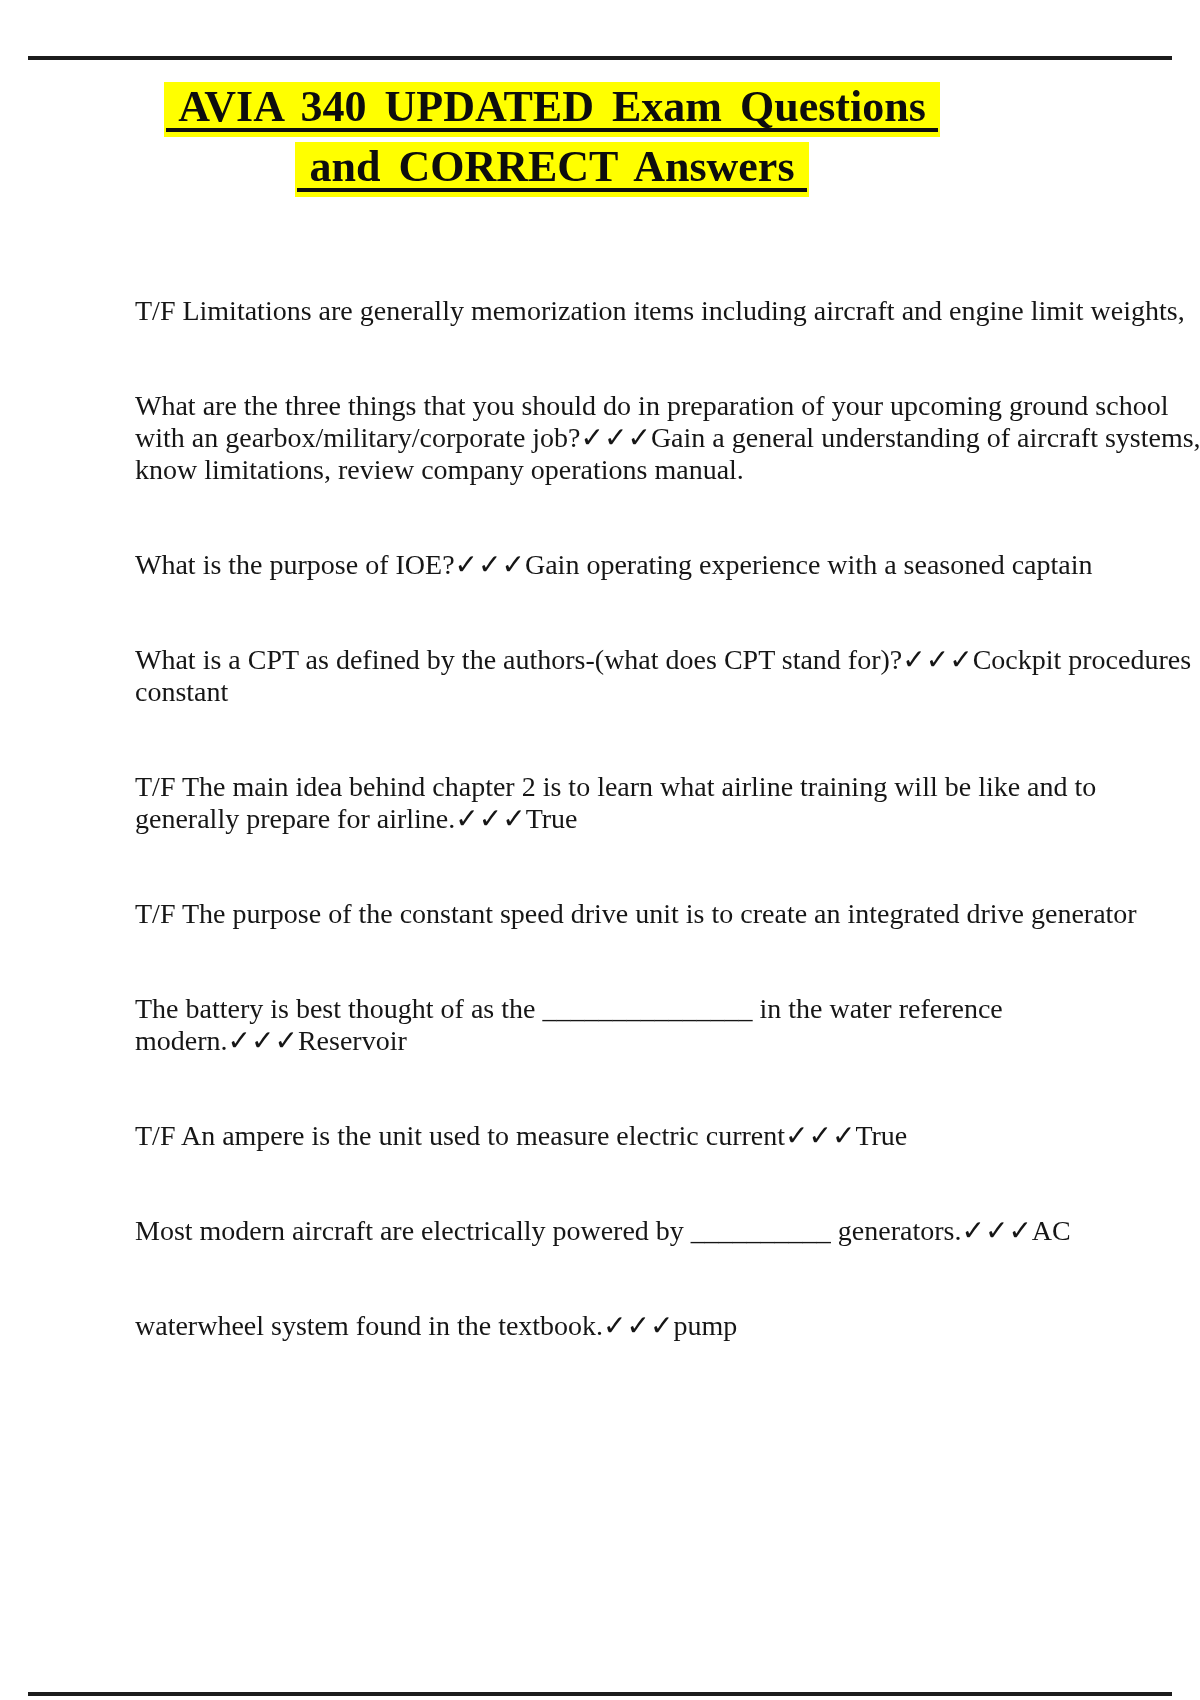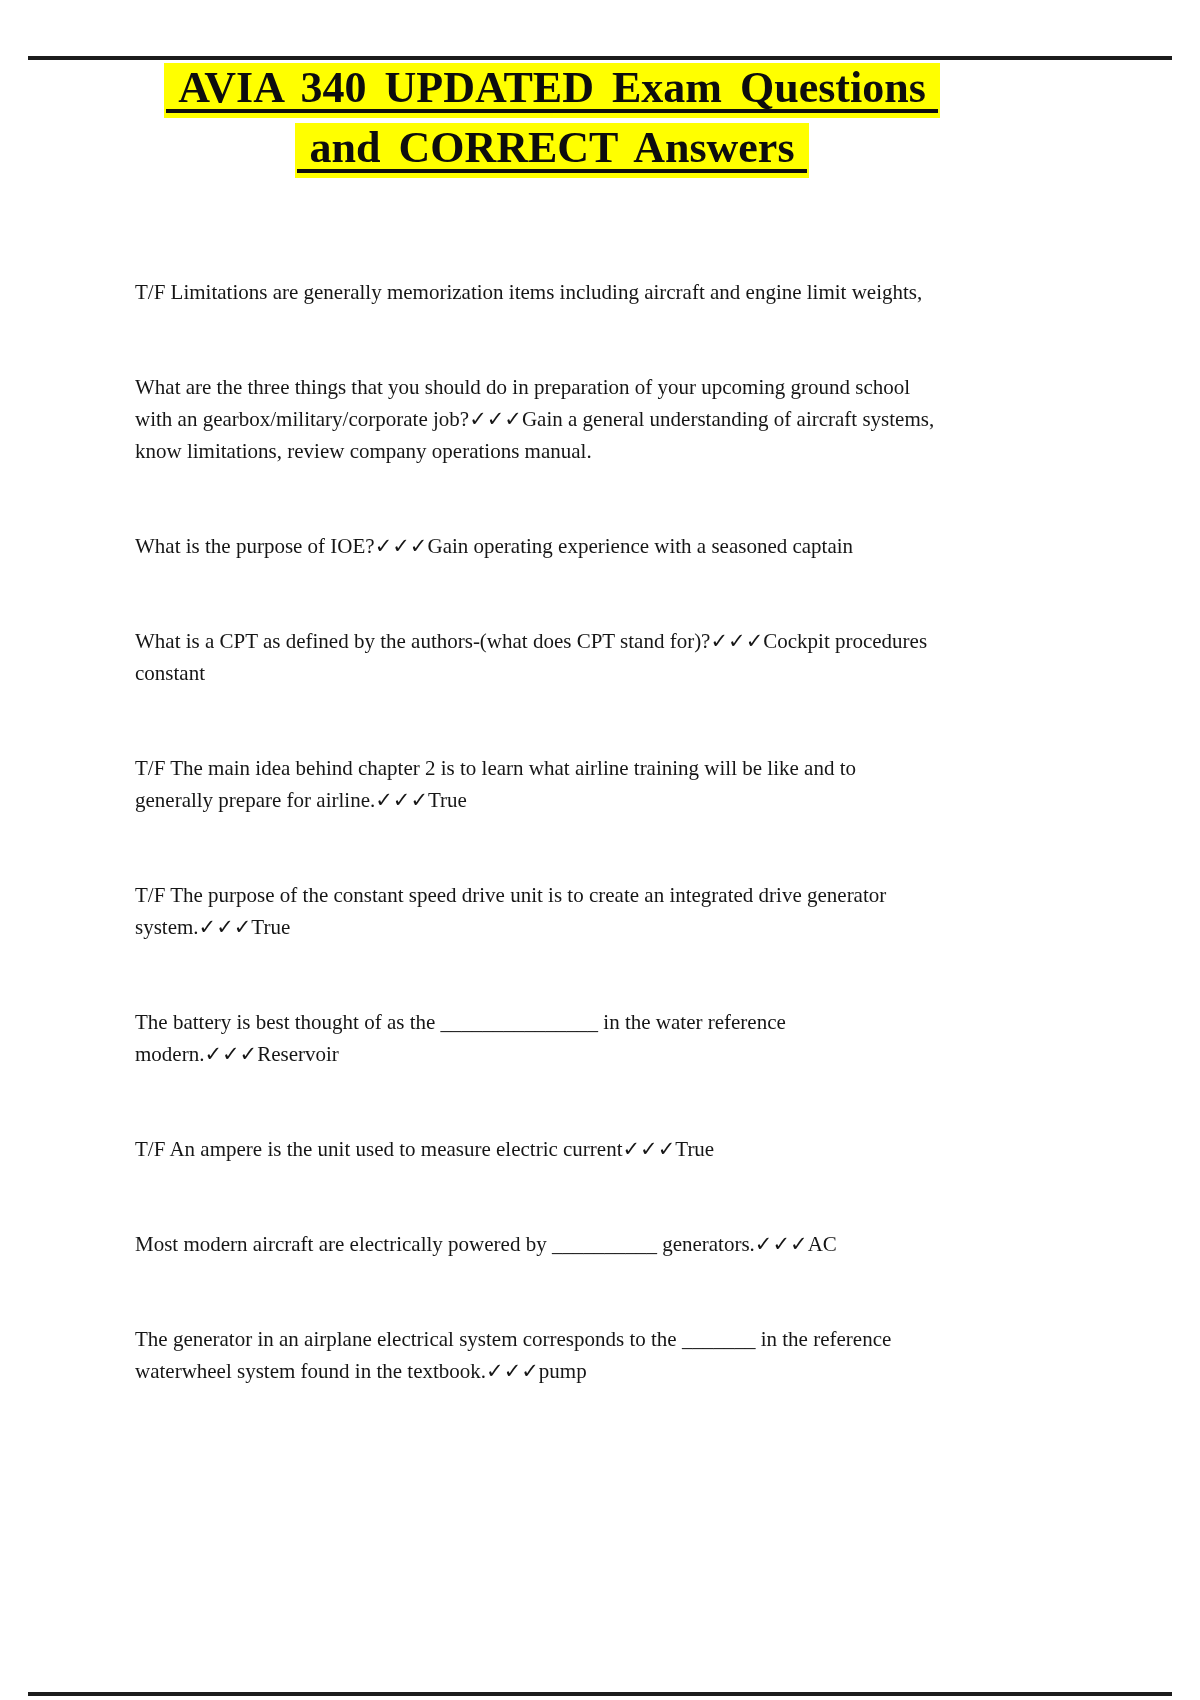--- a/index.html
+++ b/index.html
@@ -16,21 +16,21 @@
     position: absolute;
     left: 28px;
     right: 28px;
     height: 4px;
     background: #1c1c1c;
   }
   .rule.top { top: 56px; }
   .rule.bottom { top: 1692px; }
 
   .title-wrap {
-    padding-top: 63px;
+    padding-top: 82px;
     width: 1104px;
     text-align: center;
   }
   .title-line {
     display: inline-block;
     position: relative;
     background: #ffff00;
     font-weight: bold;
     font-size: 44px;
     line-height: 47px;
@@ -44,21 +44,21 @@
     position: absolute;
     left: 2px;
     right: 2px;
     bottom: 5px;
     height: 4px;
     background: #0e0e0e;
   }
 
   .qa-list {
     margin: 93px 13px 0 135px;
-    font-size: 21px;
+    font-size: 28px;
   }
   .qa {
     margin: 0 0 63px 0;
     line-height: 32px;
   }
   .qa .line {
     display: block;
     white-space: nowrap;
   }
 </style>
@@ -88,32 +88,30 @@
       <p class="qa">
         <span class="line">What is a CPT as defined by the authors-(what does CPT stand for)?✓✓✓Cockpit procedures</span>
         <span class="line">constant</span>
       </p>
       <p class="qa">
         <span class="line">T/F The main idea behind chapter 2 is to learn what airline training will be like and to</span>
         <span class="line">generally prepare for airline.✓✓✓True</span>
       </p>
       <p class="qa">
         <span class="line">T/F The purpose of the constant speed drive unit is to create an integrated drive generator</span>
-        <span class="line">system.✓✓✓True</span>
       </p>
       <p class="qa">
         <span class="line">The battery is best thought of as the _______________ in the water reference</span>
         <span class="line">modern.✓✓✓Reservoir</span>
       </p>
       <p class="qa">
         <span class="line">T/F An ampere is the unit used to measure electric current✓✓✓True</span>
       </p>
       <p class="qa">
         <span class="line">Most modern aircraft are electrically powered by __________ generators.✓✓✓AC</span>
       </p>
       <p class="qa">
-        <span class="line">The generator in an airplane electrical system corresponds to the _______ in the reference</span>
         <span class="line">waterwheel system found in the textbook.✓✓✓pump</span>
       </p>
     </div>
 
   <div class="rule bottom"></div>
 </div>
 
 </body></html>

